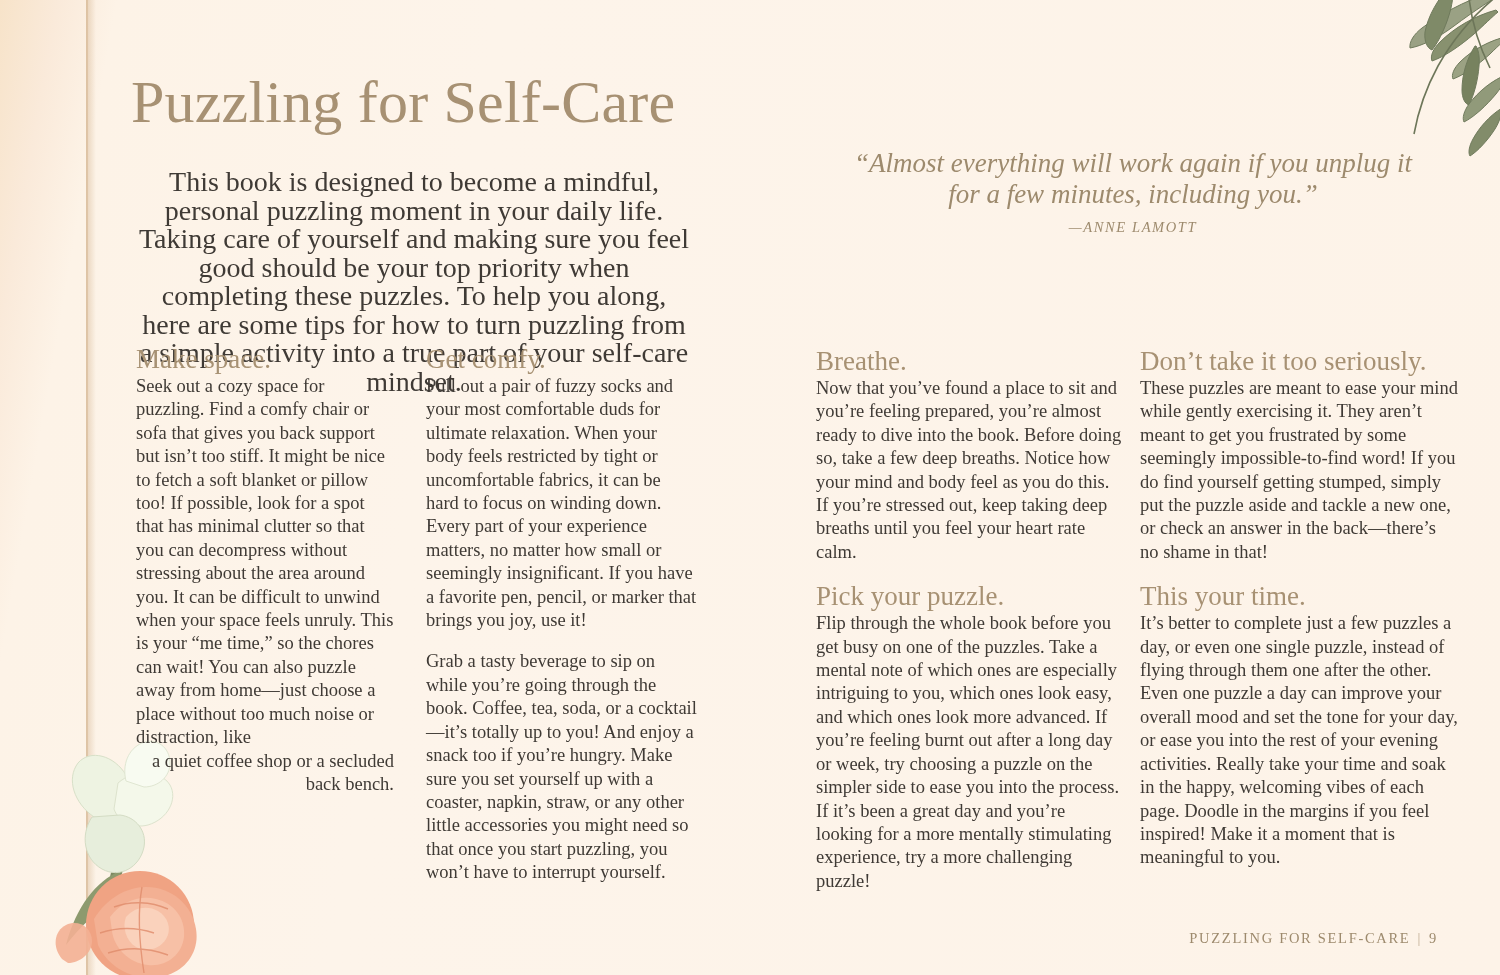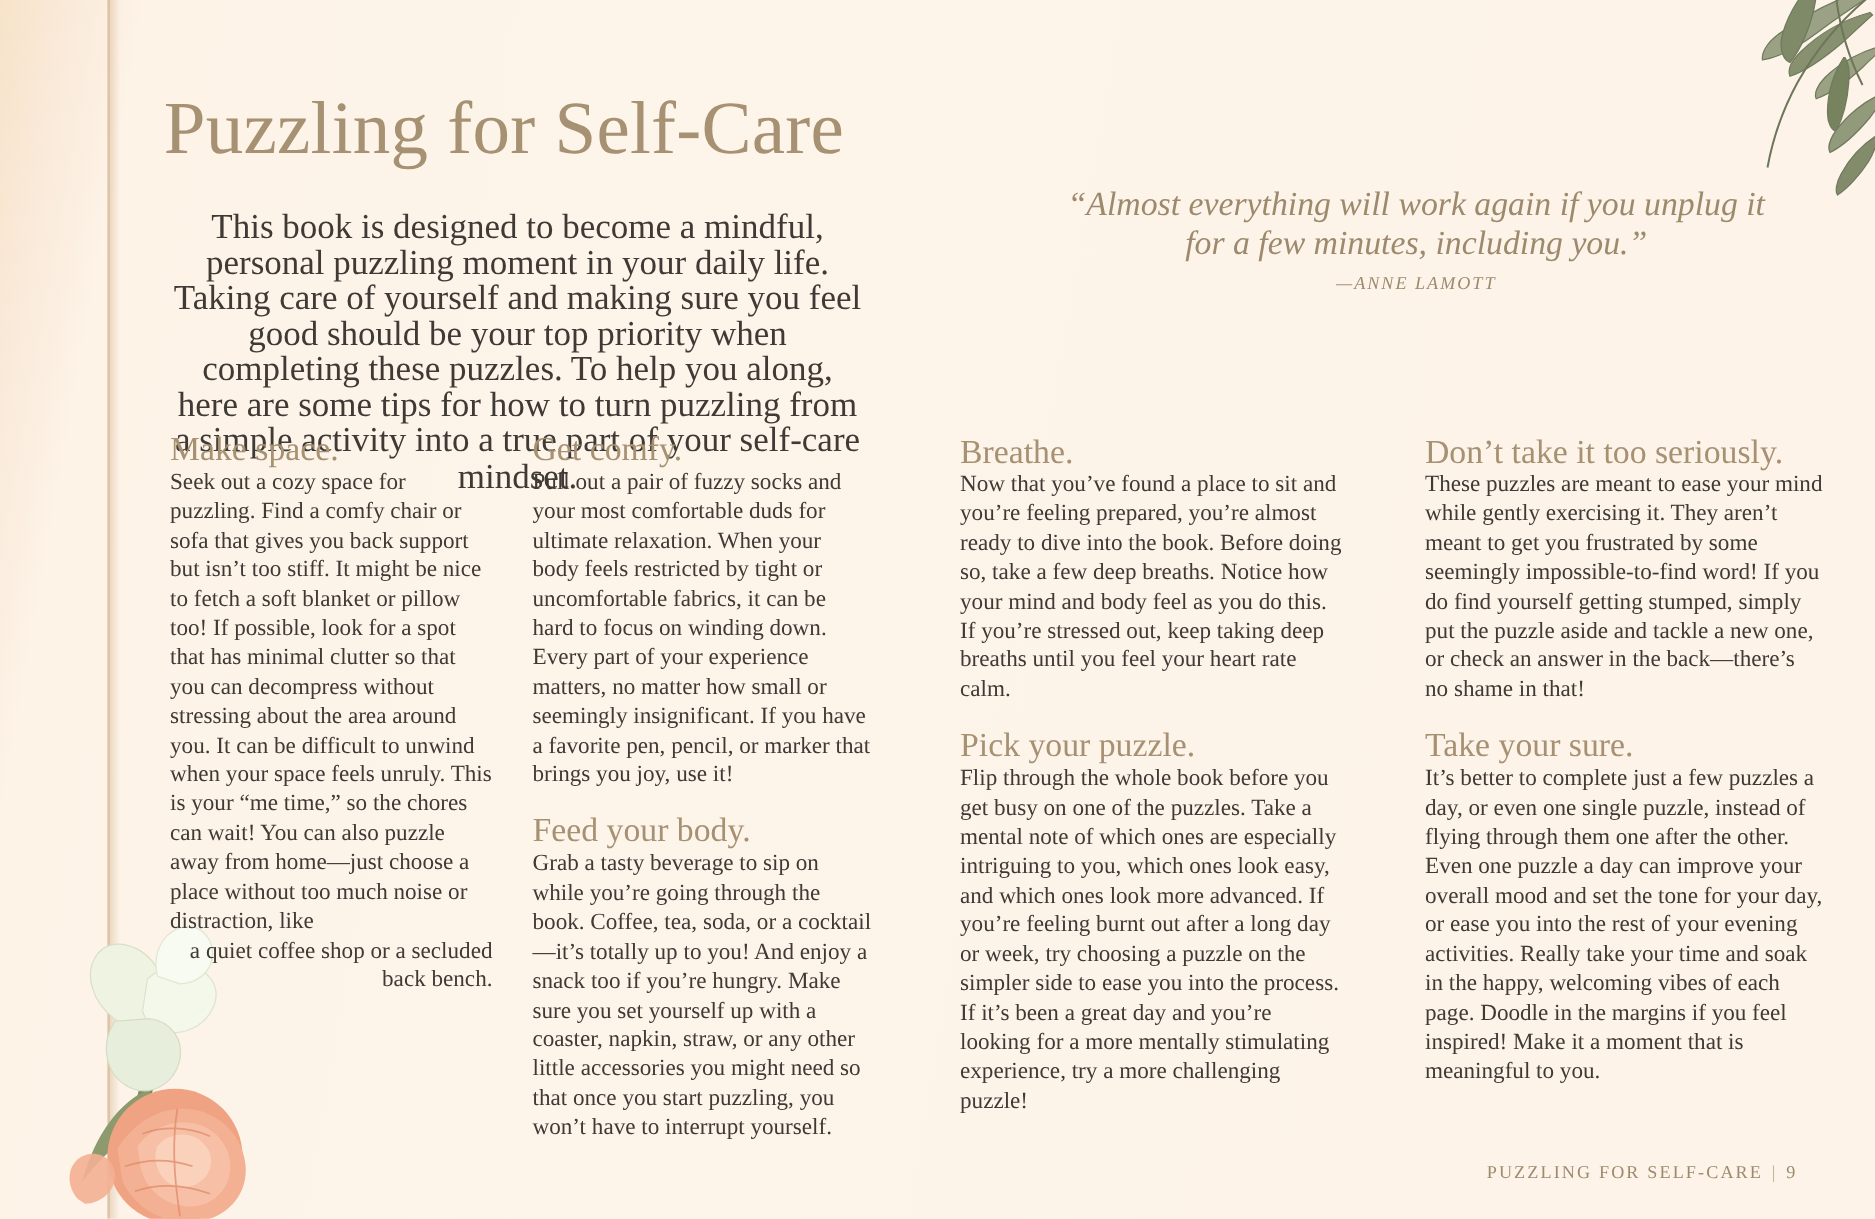--- a/index.html
+++ b/index.html
@@ -101,21 +101,21 @@
     color: #a79173;
   }
   .col p {
     margin: 0 0 0 0;
   }
   .col .blk + .blk {
     margin-top: 18px;
   }
   .col1 { left: 136px; top: 345px; width: 258px; }
   .col2 { left: 426px; top: 345px; width: 272px; }
-  .col3 { left: 768px; top: 347px; width: 306px; }
+  .col3 { left: 816px; top: 347px; width: 306px; }
   .col4 { left: 1140px; top: 347px; width: 318px; }
   .col1 .indent-tail {
     text-align: right;
   }
 
   
   .footer {
     position: absolute;
     right: 62px;
     bottom: 28px;
@@ -217,21 +217,20 @@
       <p class="indent-tail">a quiet coffee shop or a secluded back bench.</p>
     </div>
   </div>
 
   <div class="col col2">
     <div class="blk">
       <h3>Get comfy.</h3>
       <p>Pull out a pair of fuzzy socks and your most comfortable duds for ultimate relaxation. When your body feels restricted by tight or uncomfortable fabrics, it can be hard to focus on winding down. Every part of your experience matters, no matter how small or seemingly insignificant. If you have a favorite pen, pencil, or marker that brings you joy, use it!</p>
     </div>
     <div class="blk">
-      <h3>Feed your body.</h3>
       <p>Grab a tasty beverage to sip on while you’re going through the book. Coffee, tea, soda, or a cocktail—it’s totally up to you! And enjoy a snack too if you’re hungry. Make sure you set yourself up with a coaster, napkin, straw, or any other little accessories you might need so that once you start puzzling, you won’t have to interrupt yourself.</p>
     </div>
   </div>
 
   <div class="col col3">
     <div class="blk">
       <h3>Breathe.</h3>
       <p>Now that you’ve found a place to sit and you’re feeling prepared, you’re almost ready to dive into the book. Before doing so, take a few deep breaths. Notice how your mind and body feel as you do this. If you’re stressed out, keep taking deep breaths until you feel your heart rate calm.</p>
     </div>
     <div class="blk">
@@ -239,21 +238,21 @@
       <p>Flip through the whole book before you get busy on one of the puzzles. Take a mental note of which ones are especially intriguing to you,  which ones look easy, and which ones look more advanced. If you’re feeling burnt out after a long day or week, try choosing a puzzle on the simpler side to ease you into the process. If it’s been a great day and you’re looking for a more mentally stimulating experience, try a more challenging puzzle!</p>
     </div>
   </div>
 
   <div class="col col4">
     <div class="blk">
       <h3>Don’t take it too seriously.</h3>
       <p>These puzzles are meant to ease your mind while gently exercising it. They aren’t meant to get you frustrated by some seemingly impossible-to-find word! If you do find yourself getting stumped, simply put the puzzle aside and tackle a new one, or check an answer in the back—there’s no shame in that!</p>
     </div>
     <div class="blk">
-      <h3>Take your sure.</h3>
+      <h3>This your time.</h3>
       <p>It’s better to complete just a few puzzles a day, or even one single puzzle, instead of flying through them one after the other. Even one puzzle a day can improve your overall mood and set the tone for your day, or ease you into the rest of your evening activities. Really take your time and soak in the happy, welcoming vibes of each page. Doodle in the margins if you feel inspired! Make it a moment that is meaningful to you.</p>
     </div>
   </div>
 
   <div class="footer">
     <span>PUZZLING FOR SELF-CARE</span><span class="sep">|</span><span>9</span>
   </div>
 
 </div>
 

